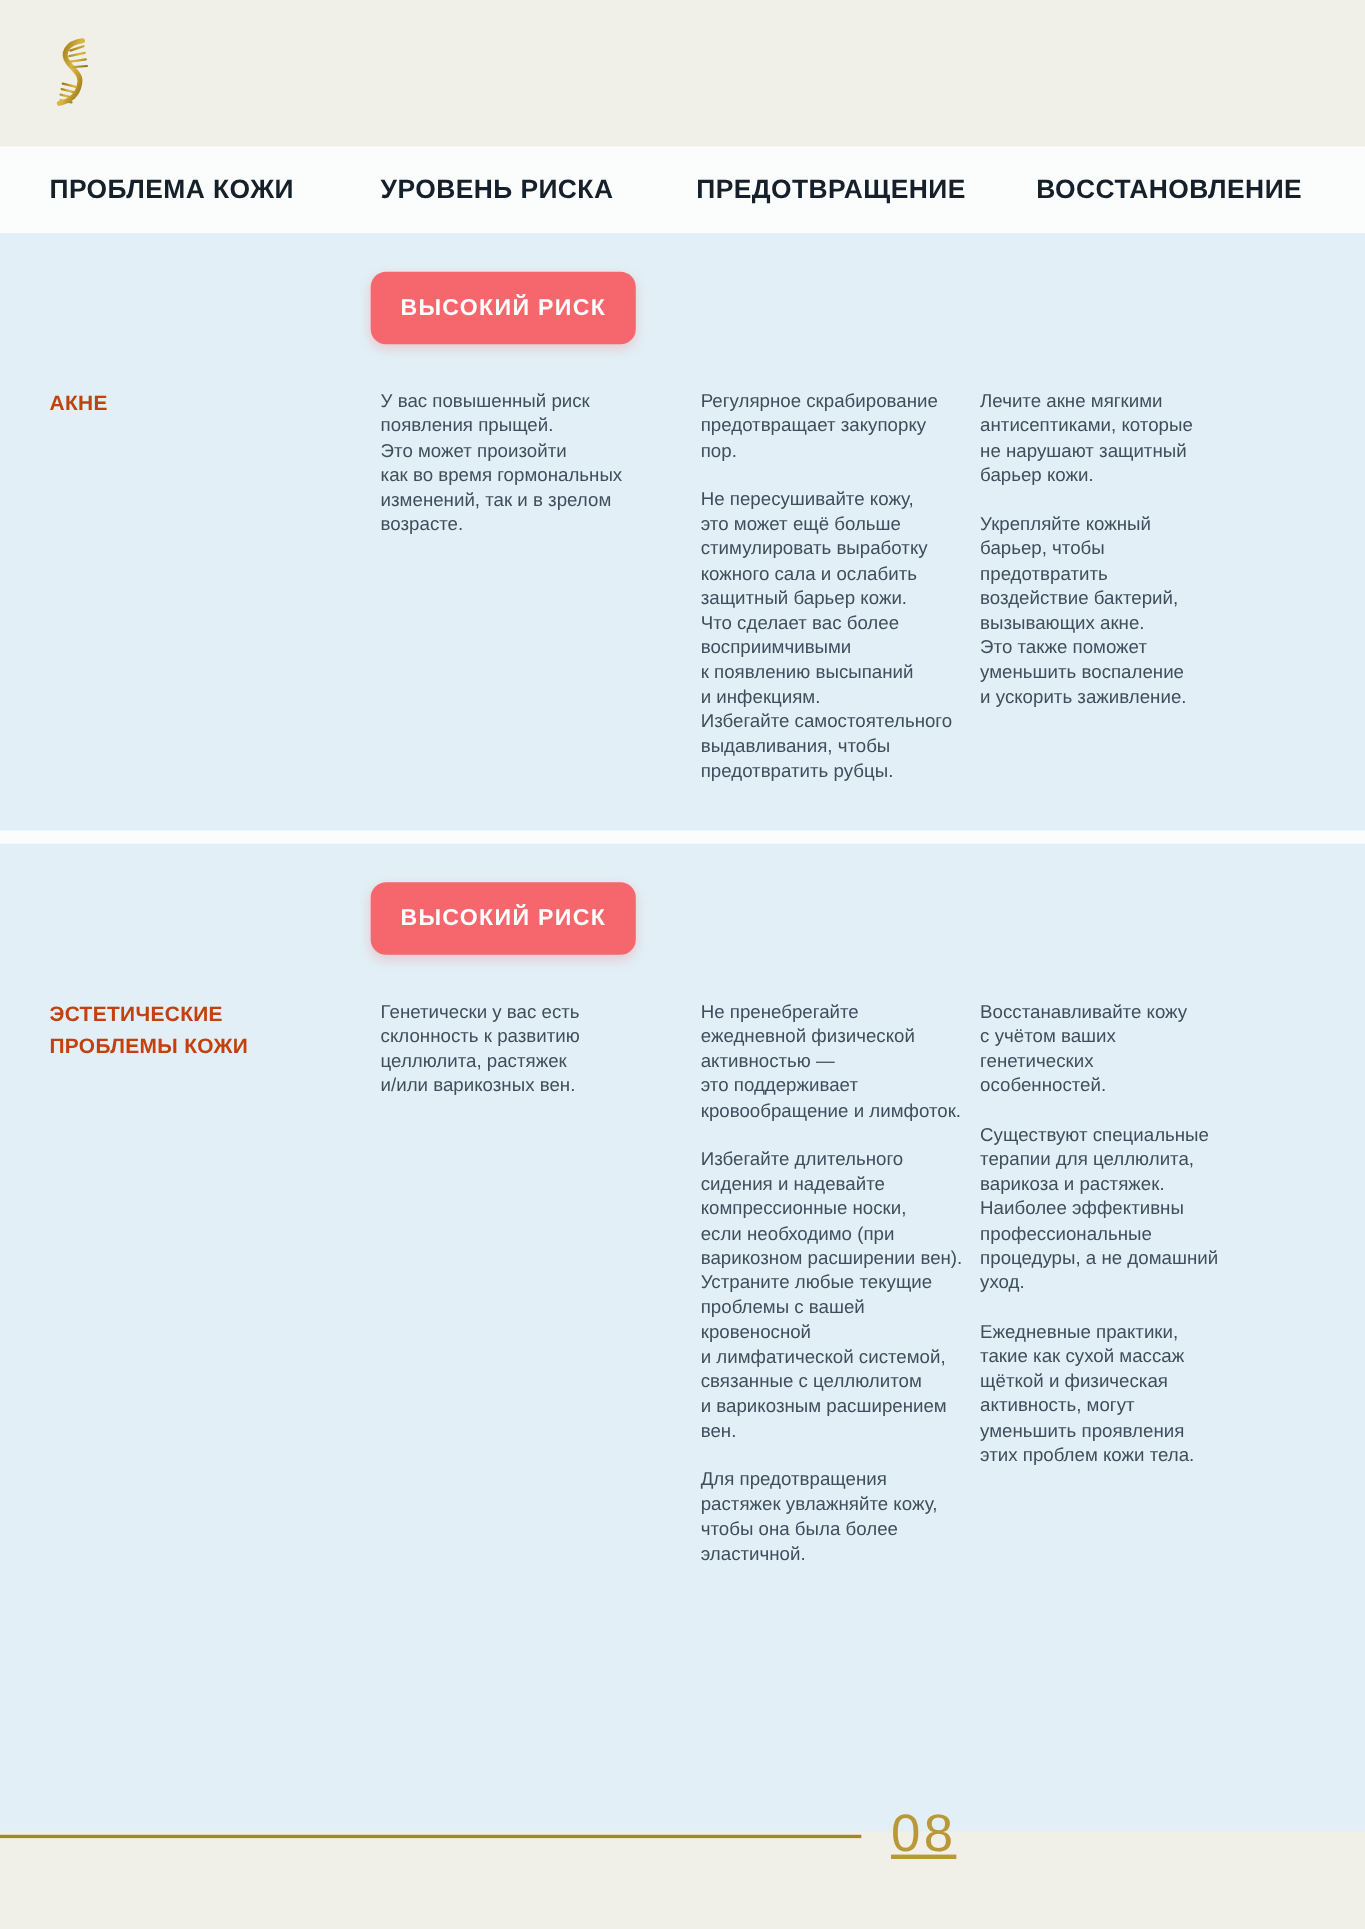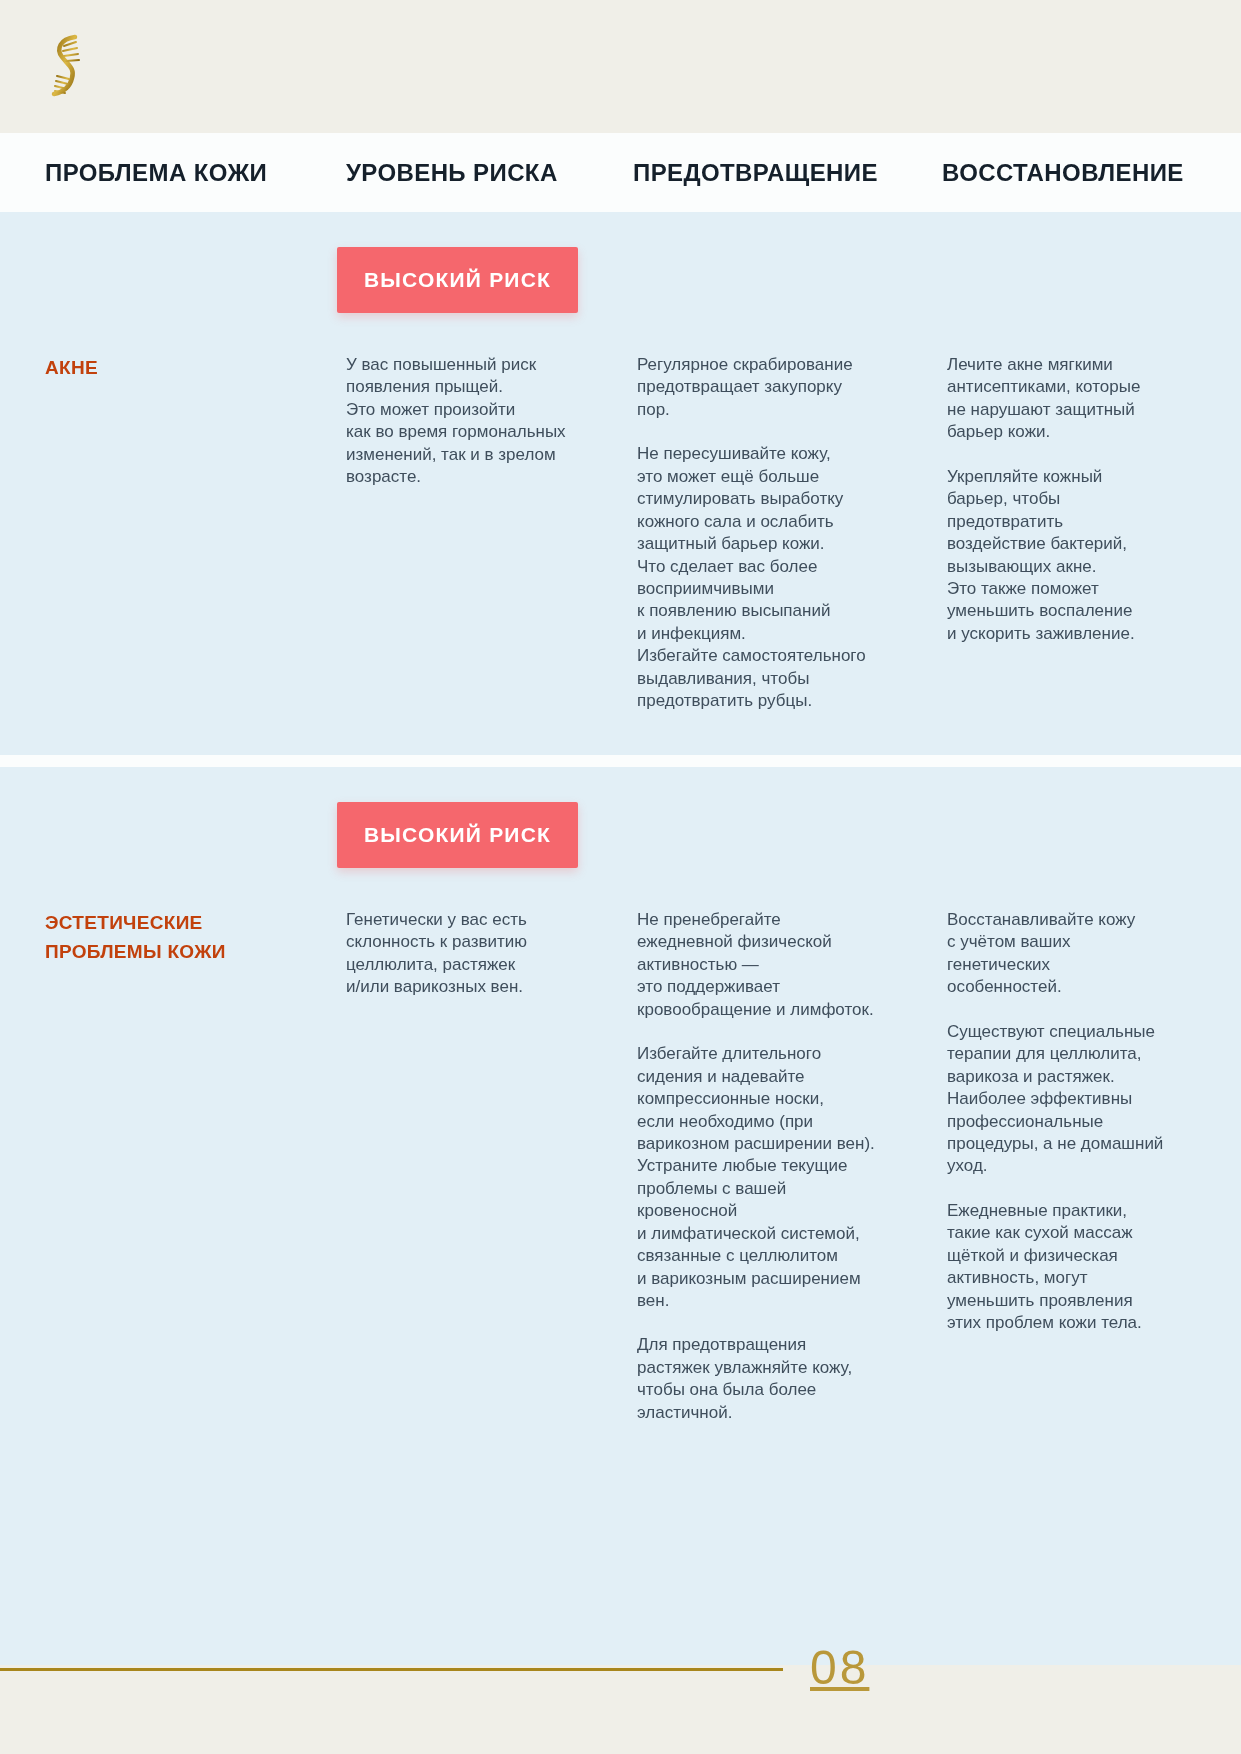--- a/index.html
+++ b/index.html
@@ -24,38 +24,38 @@
   .h1 { left:45px; } .h2 { left:346px; } .h3 { left:633px; } .h4 { left:942px; }
 
   .risk-section { position:relative; background:#e2eff6; }
   .s1 { height:543px; }
   .section-gap { height:12px; background:#fbfdfd; }
   .s2 { height:898px; }
 
   .badge {
     position:absolute; left:337px; top:35px;
     width:241px; height:66px;
-    background:#f5676d; border-radius:2px;
+    background:#f5676d; border-radius:14px;
     color:#ffffff; font-weight:700; font-size:21px; letter-spacing:1.2px;
     display:flex; align-items:center; justify-content:center;
     box-shadow:0 4px 10px rgba(245,103,109,0.25);
     white-space:nowrap;
   }
 
   .col { position:absolute; top:142px; font-size:17px; line-height:1.32; color:#3f4e5c; }
   .col p { margin:0 0 22px; white-space:pre-line; }
   .col p:last-child { margin-bottom:0; }
   .col1 {
     left:45px; width:270px;
     font-weight:700; font-size:19px; color:#c2410c;
     letter-spacing:0.3px; line-height:1.5; white-space:pre-line;
   }
   .col2 { left:346px; width:270px; }
   .col3 { left:637px; width:290px; }
-  .col4 { left:947px; width:262px; }
+  .col4 { left:891px; width:262px; }
 
   .footer-line { position:absolute; top:1668px; left:0; width:783px; height:3px; background:#a8861c; }
   .page-number {
     position:absolute; top:1640px; left:810px;
     font-size:48px; color:#b9983a; letter-spacing:3px;text-decoration:underline;
   }
 </style>
 </head>
 <body>
 

